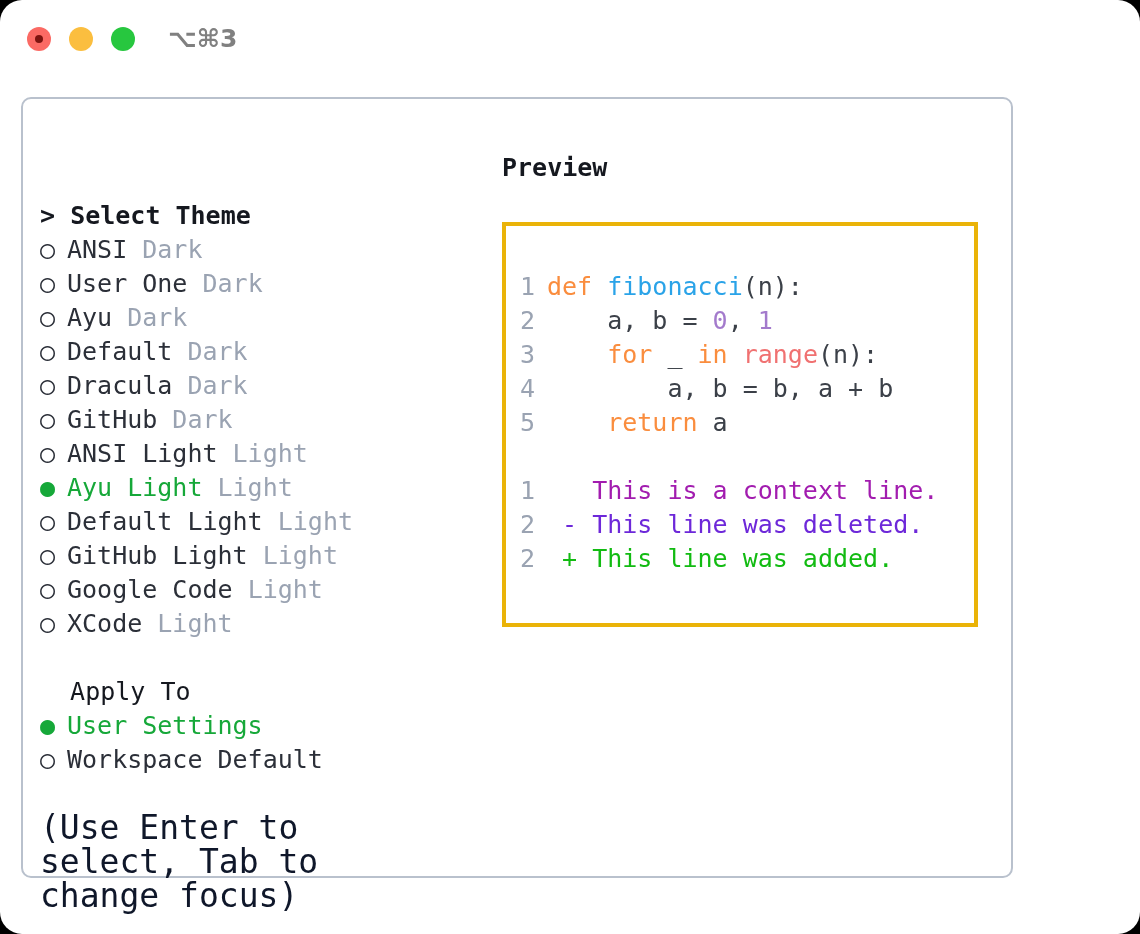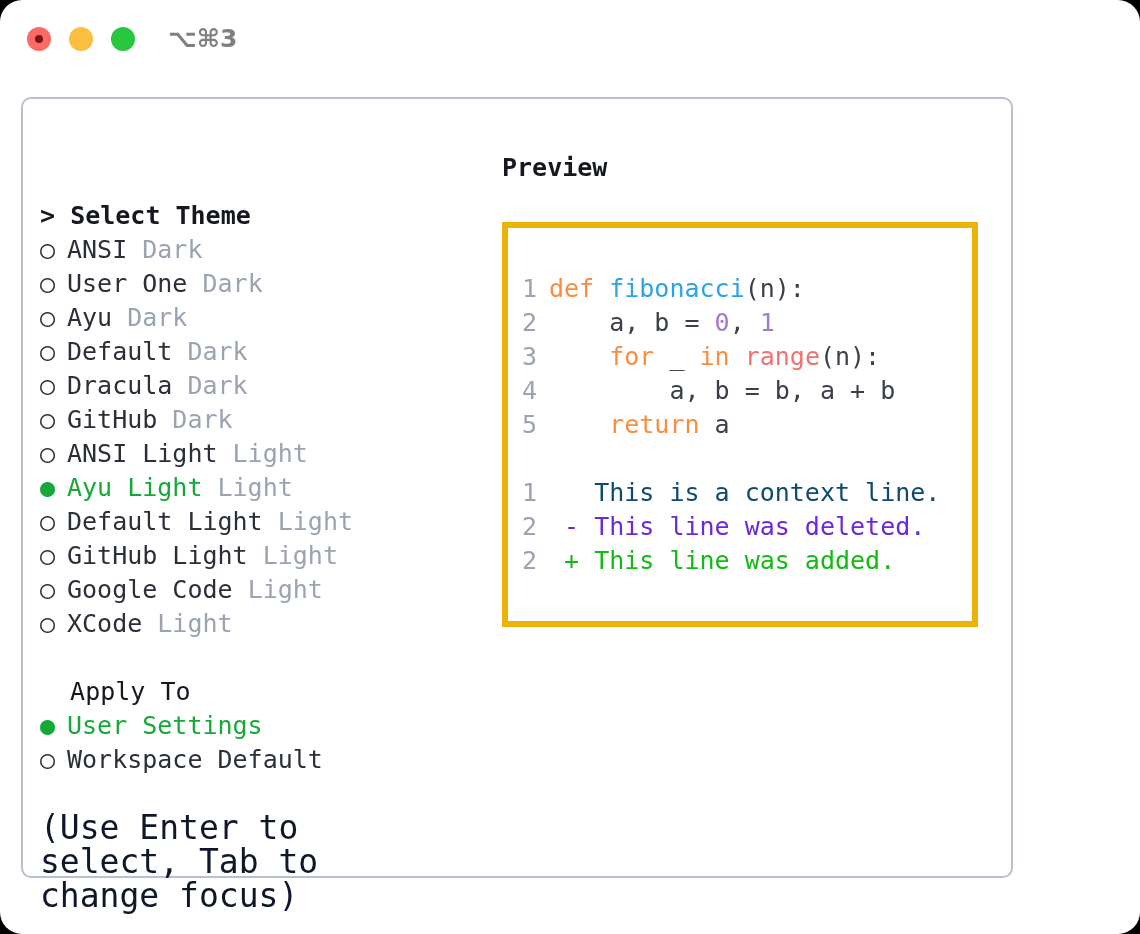--- a/index.html
+++ b/index.html
@@ -144,21 +144,21 @@
   .preview-title {
     font-size: 25px;
     line-height: 34px;
     font-weight: bold;
     color: #15181f;
   }
   .preview-box {
     margin-top: 37px;
     width: 476px;
     height: 405px;
-    border: 6px solid #eab308;
+    border: 4px solid #eab308;
     box-sizing: border-box;
     background: #ffffff;
     padding: 44px 0 0 14px;
   }
   .code-line {
     font-size: 25px;
     line-height: 34px;
     white-space: pre;
     color: #3b4048;
   }
@@ -168,21 +168,21 @@
     color: #9aa3b2;
   }
   .kw   { color: #fa8d3e; }
   .fn   { color: #2aa3e8; }
   .num  { color: #a37acc; }
   .bi   { color: #f07171; }
   .plain{ color: #3b4048; }
 
   .blank-line { height: 34px; }
 
-  .diff-ctx { color: #0c4a6e; }
+  .diff-ctx { color: #a21caf; }
   .diff-del { color: #6d28d9; }
   .diff-add { color: #12bb12; }
 </style>
 </head>
 <body>
 
 <div class="window">
 
   <div class="titlebar">
     <div class="traffic">

